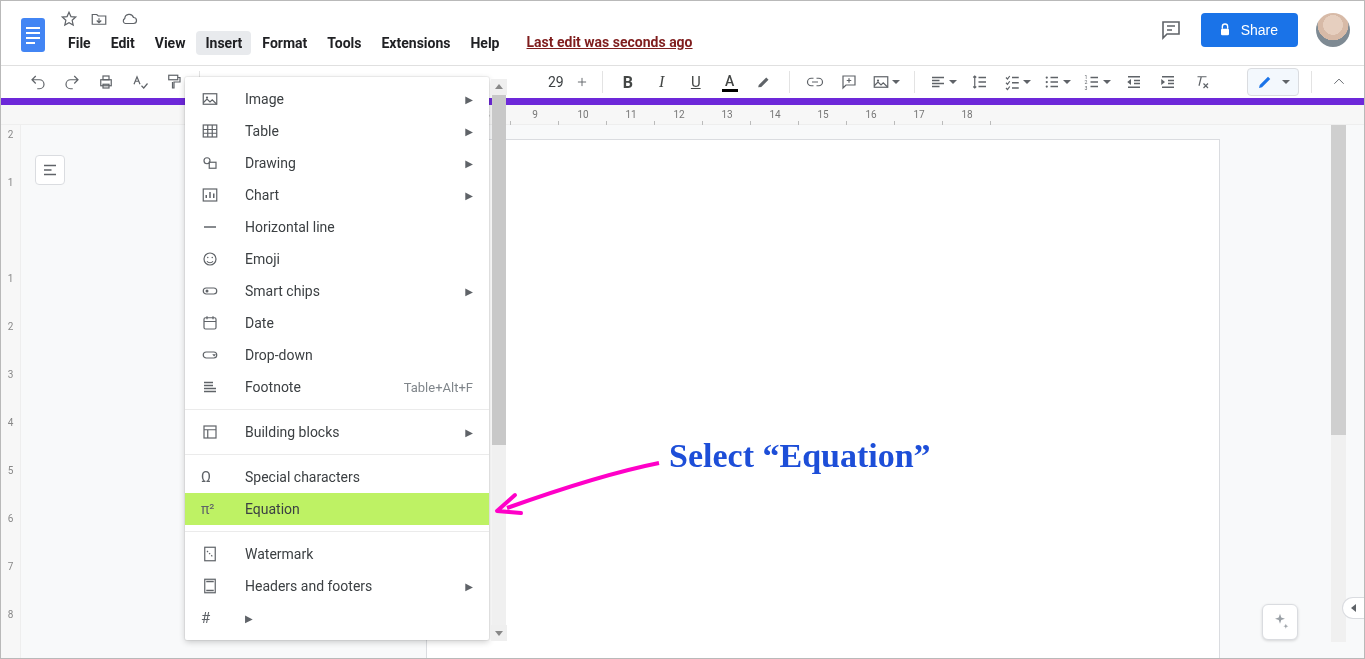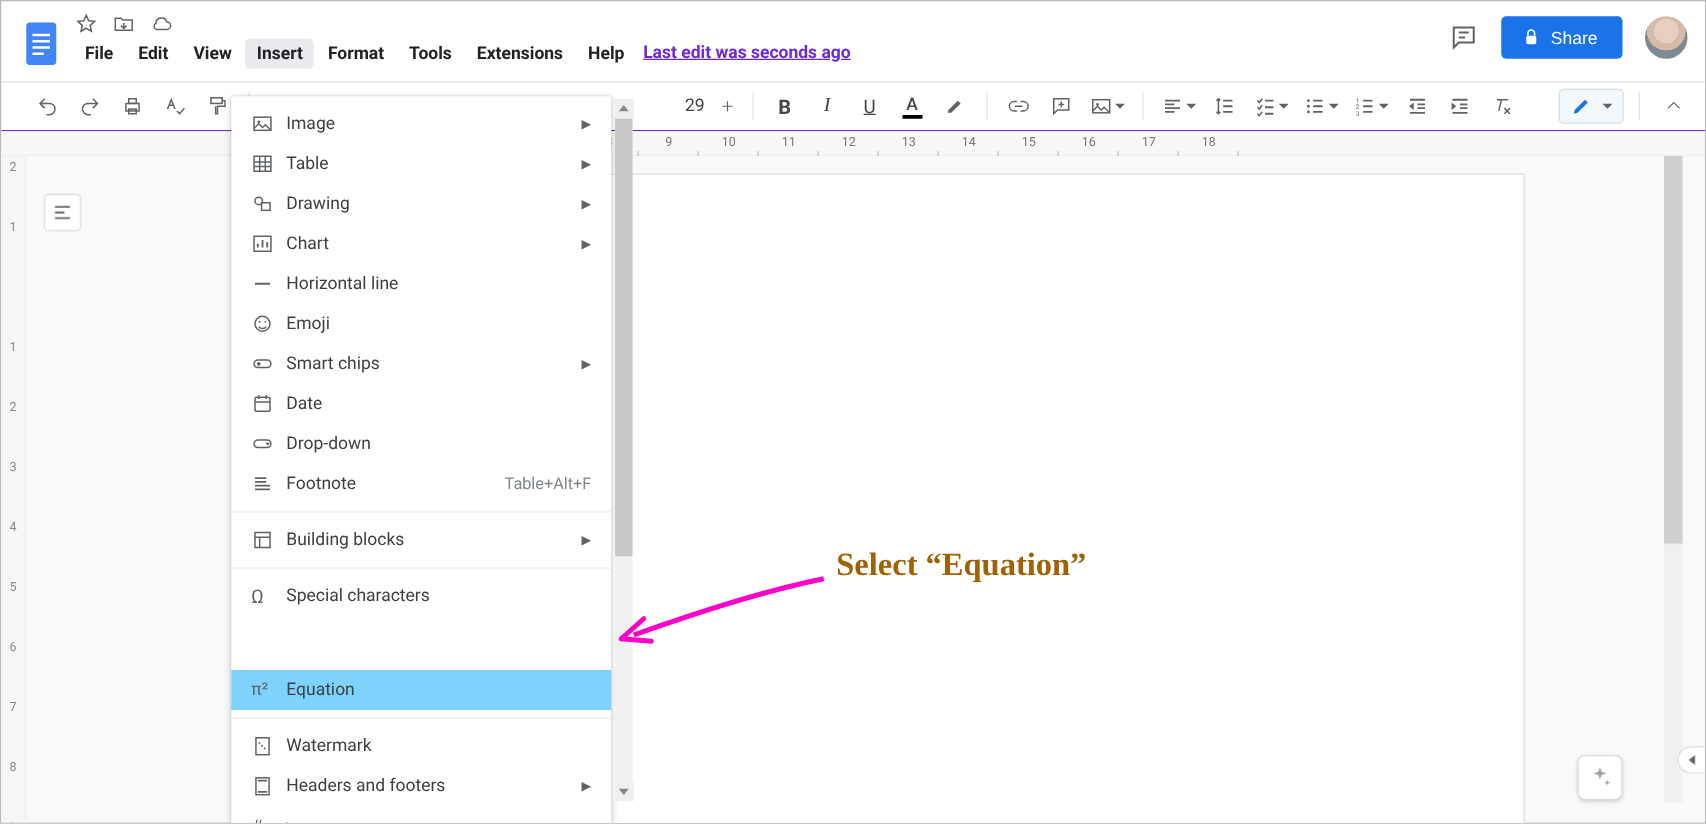--- a/index.html
+++ b/index.html
@@ -29,38 +29,38 @@
   .doc-title {
     font-size: 18px; color:#5f6368; letter-spacing:0;
     padding: 2px 6px;
   }
   .menubar { display:flex; gap:2px; margin-top:2px;}
   .menubar .mitem {
     padding: 4px 9px; font-size:14px; color:#202124;
     border-radius:4px; cursor:default;
   }
   .menubar .mitem.active { background:#e8eaed;text-align:center;}
-  .last-edit { color:#6d28d9; text-decoration:underline; margin-left:6px; font-size:14px;}
+  .last-edit { color:#7f1d1d; text-decoration:underline; margin-left:18px; font-size:14px;}
   .header-right {
     margin-left:auto; display:flex; align-items:center; gap:18px; margin-top:4px;
   }
   .share-btn {
     background:#1a73e8; color:#fff; border:none; border-radius:4px;
     padding: 9px 20px 9px 16px; font-size:14px; font-weight:500;
     display:flex; align-items:center; gap:8px;
   }
   .avatar {
     width:34px; height:34px; border-radius:50%;
     background: radial-gradient(circle at 50% 35%, #e6cfbf 0 35%, #d7baa7 36% 55%, #7e8a93 56% 100%);
   }
   .titleicon { width:20px; height:20px; display:flex; align-items:center; justify-content:center; color:#5f6368;}
 
   
   .toolbar {
-    height:40px; border-top:1px solid #e0e0e0; border-bottom:1px solid #6d28d9;
+    height:40px; border-top:1px solid #e0e0e0; border-bottom:7px solid #6d28d9;
     display:flex; align-items:center; padding: 0 10px 0 22px; gap:4px;
     color:#444746;
   }
   .tbtn {
     width:30px; height:28px; display:flex; align-items:center; justify-content:center;
     border-radius:3px;
   }
   .tsep { width:1px; height:22px; background:#e3e3e3; margin: 0 6px;}
   .tbtn.small{ width:20px;}
   .zoombox { padding:0 4px; display:flex; align-items:center; gap:4px; font-size:14px; color:#3c4043;}
@@ -123,32 +123,33 @@
   .dropdown{
     position:absolute; left:184px; top:76px; width:304px;
     background:#fff; border-radius:2px;
     box-shadow: 0 2px 6px rgba(0,0,0,.2), 0 0 0 1px rgba(0,0,0,.05);
     z-index:50; padding: 6px 0;
     font-size:14px; color:#3c4043;
   }
   .dropdown .ditem{
     display:flex; align-items:center; height:32px; padding: 0 16px;
     cursor:default;
+    gap:16px;
   }
   .dropdown .dicon{ width:28px; display:flex; align-items:center;}
   .dropdown .ditem .label{ flex:1;}
   .dropdown .ditem .shortcut{ color:#80868b; font-size:13px;}
   .dropdown .ditem .sub-arrow{ color:#5f6368; font-size:10px;}
   .dropdown .dsep{ height:1px; background:#ebebeb; margin:6px 0;}
-  .dropdown .ditem.highlight{ background:#7dd3fc;margin-top:43px;}
+  .dropdown .ditem.highlight{ background:#bef264;}
 
   
   .anno-text{
-    position:absolute; left:668px; top:436px; color:#a16207; font-family: "Comic Sans MS", "Segoe Script", cursive;
-    font-size:26px; font-weight:600; z-index:80;
+    position:absolute; left:668px; top:436px; color:#1d4ed8; font-family: "Comic Sans MS", "Segoe Script", cursive;
+    font-size:34px; font-weight:600; z-index:80;
   }
   .anno-svg{
     position:absolute; left:488px; top:452px; z-index:79; pointer-events:none;
   }
 
   .side-show{
     position:absolute; right:0; top:596px; width:22px; height:22px;
     background:#fff; border:1px solid #dadce0; border-right:none;
     border-radius: 11px 0 0 11px;
     display:flex; align-items:center; justify-content:center; color:#5f6368;

